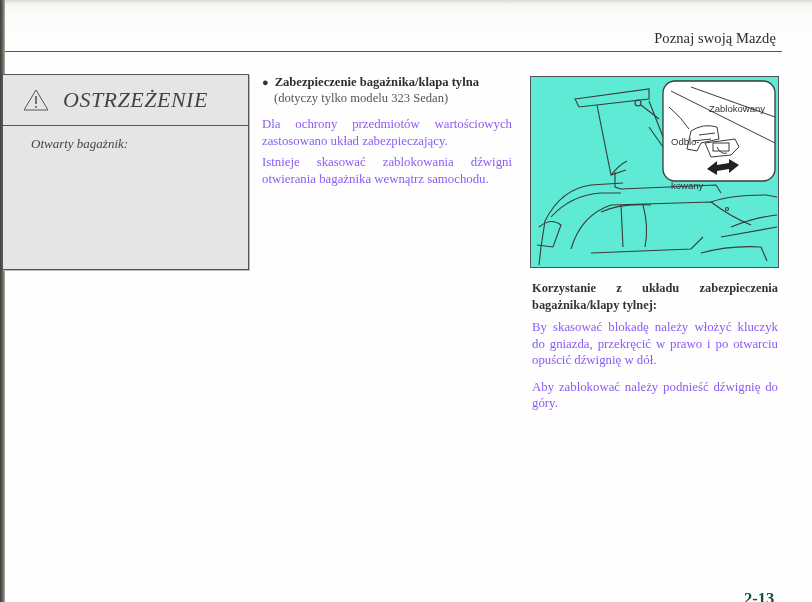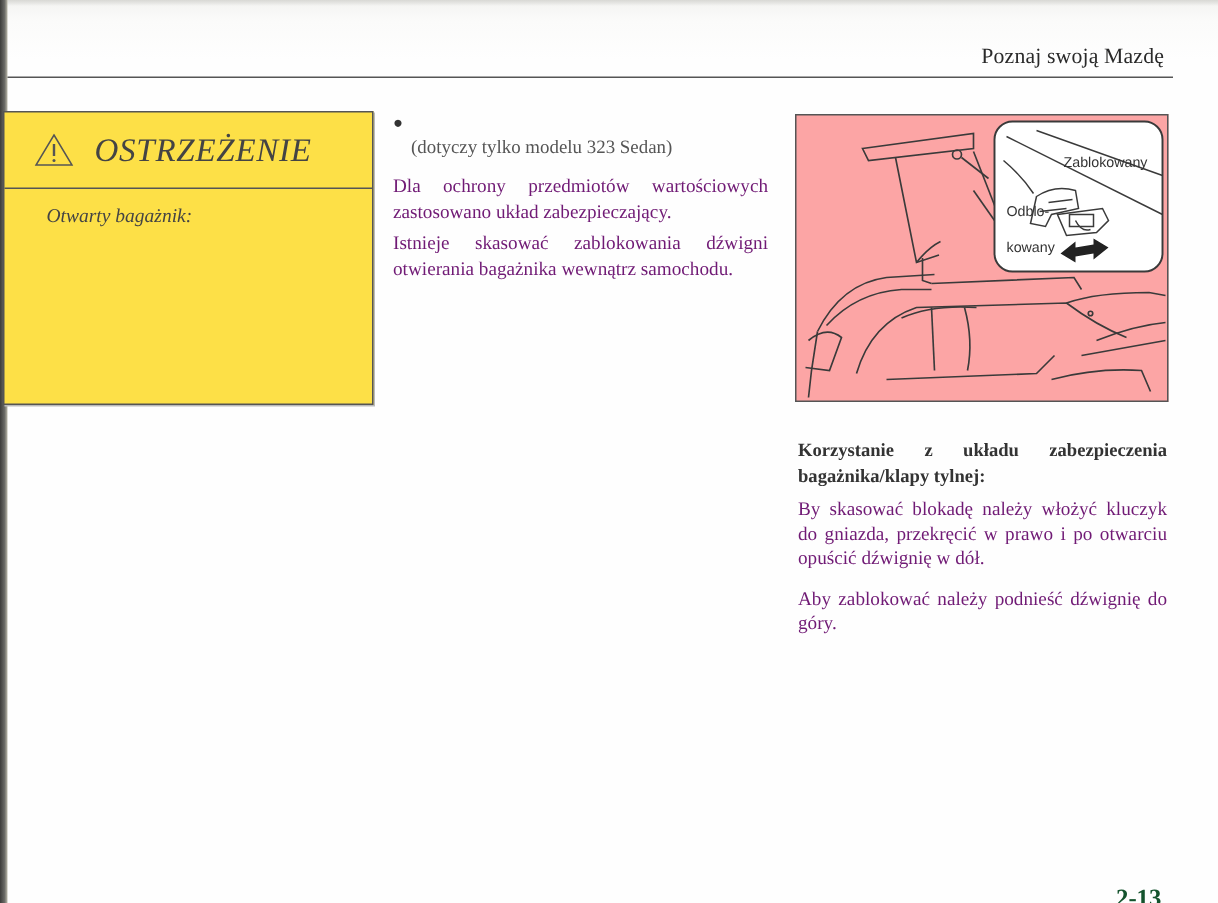--- a/index.html
+++ b/index.html
@@ -26,21 +26,21 @@
       font-size: 14.5px; color: #2a2a2a; letter-spacing: 0.1px;
     }
     .header-rule {
       position: absolute; left: 5px; top: 51px; width: 777px; height: 1px;
       background: #555;
     }
 
     
     .warning {
       position: absolute; left: 2px; top: 74px; width: 245px; height: 194px;
-      border: 1px solid #555; background: #fde047;
+      border: 1px solid #555; background: #e5e5e5;
       box-shadow: 1px 1px 0 #bbb;
     }
     .warning-head {
       height: 50px; border-bottom: 1px solid #555;
       display: flex; align-items: center; padding-left: 20px;
     }
     .warn-icon { width: 26px; height: 22px; margin-right: 14px; }
     .warning-title {
       font-style: italic; font-size: 22px; color: #444; letter-spacing: 0.5px;
     }
@@ -57,38 +57,38 @@
     .mid {
       position: absolute; left: 262px; top: 74px; width: 250px;
     }
     .bullet-head {
       font-weight: bold; font-size: 12.6px; color: #2e2e2e; line-height: 16px;
       display: flex; align-items: baseline;
     }
     .bullet-dot { font-size: 11px; margin-right: 6px; color: #333; }
     .bullet-sub { font-size: 12.6px; color: #555; padding-left: 12px; line-height: 17px; }
     .para {
-      font-size: 12.8px; color: #701a75; line-height: 16.5px; text-align: justify;
+      font-size: 12.8px; color: #8b5cf6; line-height: 16.5px; text-align: justify;
       margin-top: 9px;
     }
 
     
     .illus {
       position: absolute; left: 530px; top: 76px; width: 247px; height: 190px;
-      border: 1px solid #555; background: #fca5a5; overflow: hidden;
+      border: 1px solid #555; background: #5eead4; overflow: hidden;
     }
     .illus svg { position: absolute; left: 0; top: 0; }
     .lbl {
       position: absolute; font-family: "Liberation Sans", sans-serif;
       font-size: 9.5px; color: #333; line-height: 10px;
     }
 
     
     .right {
-      position: absolute; left: 532px; top: 292px; width: 246px;
+      position: absolute; left: 532px; top: 280px; width: 246px;
     }
     .right-head {
       font-weight: bold; font-size: 12.4px; color: #333; line-height: 17px; text-align: justify;
     }
     .right .para { margin-top: 10px; }
 
     .page-num {
       position: absolute; left: 744px; top: 589px;
       font-weight: bold; font-size: 16.5px; color: #14532d;
     }
@@ -118,20 +118,21 @@
     <span class="warning-title">OSTRZEŻENIE</span>
   </div>
   <div class="warning-body">
     <div class="warning-sub">Otwarty bagażnik:</div>
   </div>
 </div>
 
 <div class="mid">
   <div class="bullet-head">
     <span class="bullet-dot">●</span>
+    <span>Zabezpieczenie bagażnika/klapa tylna</span>
   </div>
   <div class="bullet-sub">(dotyczy tylko modelu 323 Sedan)</div>
   <div class="para">Dla ochrony przedmiotów wartościowych zastosowano układ zabezpieczający.</div>
   <div class="para" style="margin-top:5px;">Istnieje skasować zablokowania dźwigni otwierania bagażnika wewnątrz samochodu.</div>
 </div>
 
 <div class="illus">
   <svg width="247" height="190" viewBox="0 0 247 190">
     <g fill="none" stroke="#3a3a3a" stroke-width="1.1">
 
@@ -175,21 +176,21 @@
       <path d="M162,64 L180,62"></path>
       <path d="M174,66 L204,62 L208,70 L200,78 L180,80 Z"></path>
       <rect x="182" y="66" width="16" height="8"></rect>
       <path d="M186,70 Q190,78 196,76"></path>
     </g>
 
     <path d="M176,92 L186,84 L186,88 L198,86 L198,82 L208,88 L198,96 L198,92 L186,94 L186,98 Z" fill="#222"></path>
   </svg>
   <div class="lbl" style="left:178px;top:27px;">Zablokowany</div>
   <div class="lbl" style="left:140px;top:60px;">Odblo-</div>
-  <div class="lbl" style="left:140px;top:84px;">kowany</div>
+  <div class="lbl" style="left:140px;top:104px;">kowany</div>
 </div>
 
 <div class="right">
   <div class="right-head">Korzystanie z układu zabezpieczenia bagażnika/klapy tylnej:</div>
   <div class="para" style="margin-top:5px;">By skasować blokadę należy włożyć kluczyk do gniazda, przekręcić w prawo i po otwarciu opuścić dźwignię w dół.</div>
   <div class="para">Aby zablokować należy podnieść dźwignię do góry.</div>
 </div>
 
 <div class="page-num">2-13</div>
 

